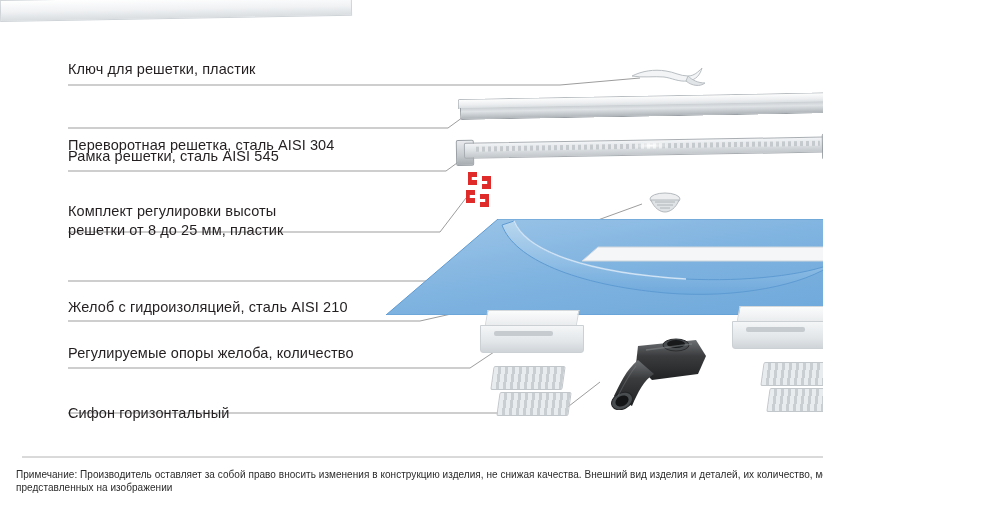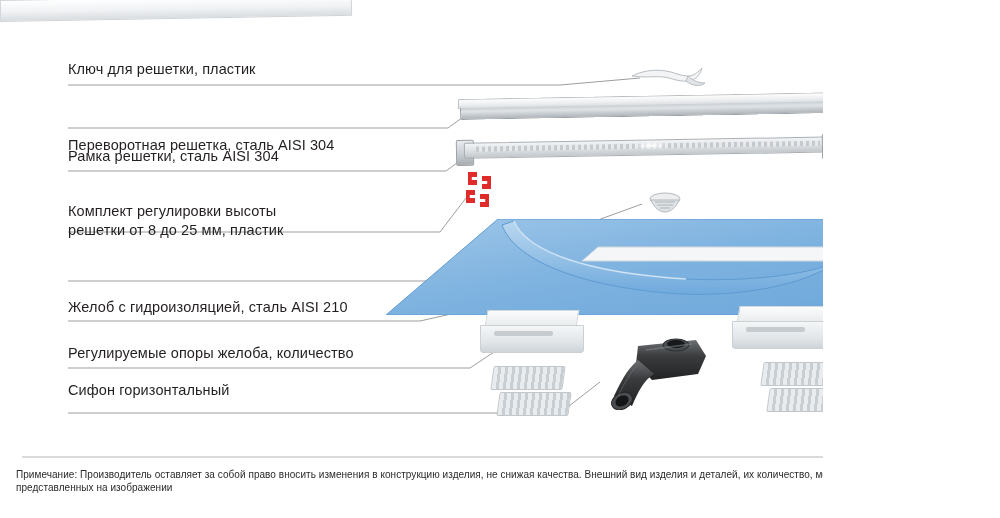--- a/index.html
+++ b/index.html
@@ -165,26 +165,26 @@
 
     <path d="M68,368 L470,368 L500,348" stroke="#9d9d9d" stroke-width="1" fill="none"></path>
 
     <path d="M68,413 L560,413 L600,382" stroke="#9d9d9d" stroke-width="1" fill="none"></path>
 
     <path d="M22,457 L978,457" stroke="#b4b4b4" stroke-width="1" fill="none"></path>
   </svg>
 
   <div class="label" style="left:68px; top:60px;">Ключ для решетки, пластик</div>
   <div class="label" style="left:68px; top:104px;margin-top:32px;">Переворотная решетка, сталь AISI 304</div>
-  <div class="label" style="left:68px; top:147px;">Рамка решетки, сталь AISI 304</div>
+  <div class="label" style="left:68px; top:147px;">Рамка решетки, сталь AISI 545</div>
   <div class="label" style="left:68px; top:202px;">Комплект регулировки высоты
 решетки от 8 до 25 мм, пластик</div>
   <div class="label" style="left:68px; top:298px;">Желоб с гидроизоляцией, сталь AISI 210</div>
   <div class="label" style="left:68px; top:344px;">Регулируемые опоры желоба, количество</div>
-  <div class="label" style="left:68px; top:381px;">Сифон горизонтальный</div>
+  <div class="label" style="left:68px; top:404px;">Сифон горизонтальный</div>
 
   <div class="part key">
     <svg viewBox="0 0 80 30" width="80" height="30">
       <path d="M4,14 C14,9 26,7 38,9 C46,10 52,14 60,14 C66,14 70,10 74,6
                C72,13 68,18 60,19 C50,20 44,16 36,15 C26,14 14,16 4,14 Z" fill="#f2f4f6" stroke="#b9bec2" stroke-width="1"></path>
       <path d="M60,14 C64,18 70,21 77,21 C72,25 64,24 58,19 Z" fill="#e2e5e8" stroke="#b9bec2" stroke-width="1"></path>
     </svg>
   </div>
 
   <div class="part grate">

